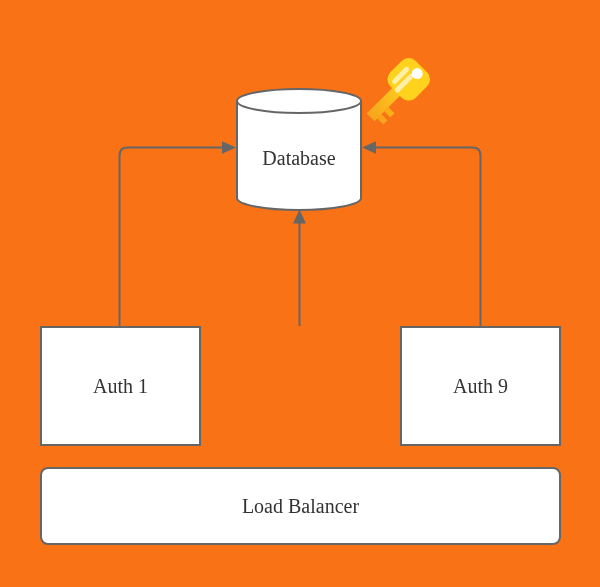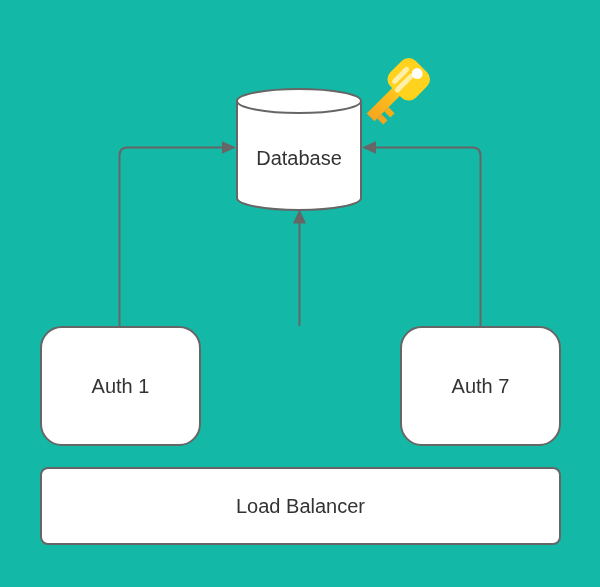--- a/index.html
+++ b/index.html
@@ -1,23 +1,23 @@
 <!DOCTYPE html>
 <html><head>
 <meta charset="utf-8">
 <style>
   html,body { margin:0; padding:0; background:#ffffff; }
   .stage {
-    position:relative; width:600px; height:587px; background:#14b8a6;
-    font-family:Liberation Sans, sans-serif; color:#333333; overflow:hidden;
+    position:relative; width:600px; height:587px; background:#f97316;
+    font-family:Liberation Serif, serif; color:#333333; overflow:hidden;
   }
   .layer { position:absolute; left:0; top:0; width:600px; height:587px; }
   .node {
     position:absolute; box-sizing:border-box; background:#ffffff;
-    border:2px solid #666666; border-radius:22px;
+    border:2px solid #666666; border-radius:0;
     display:flex; align-items:center; justify-content:center;
     font-size:20px; line-height:1.2; color:#333333;
   }
   #node-auth1 { left:40px;  top:326px; width:161px; height:120px; }
   #node-auth2 { left:220px; top:326px; width:161px; height:120px; }
   #node-auth3 { left:400px; top:326px; width:161px; height:120px; }
   #node-lb    { left:40px;  top:467px; width:521px; height:78px; border-radius:8px;align-items:center; }
   .db-label {
     position:absolute; left:237px; top:139px; width:124px; height:38px;
     display:flex; align-items:center; justify-content:center;
@@ -72,20 +72,20 @@
       <rect x="23" y="14" width="5" height="22" rx="2.5" fill="#ffefa8"></rect>
       <rect x="31" y="16" width="5" height="24" rx="2.5" fill="#ffefa8"></rect>
       <circle cx="36" cy="12" r="5.5" fill="#ffffff"></circle>
     </g>
   </svg>
 
   <div class="node" id="node-auth1">
     <span>Auth 1</span>
   </div>
   <div class="node" id="node-auth3">
-    <span>Auth 7</span>
+    <span>Auth 9</span>
   </div>
 
   <div class="node" id="node-lb">
     <span>Load Balancer</span>
   </div>
 
 </div>
 
 </body></html>

